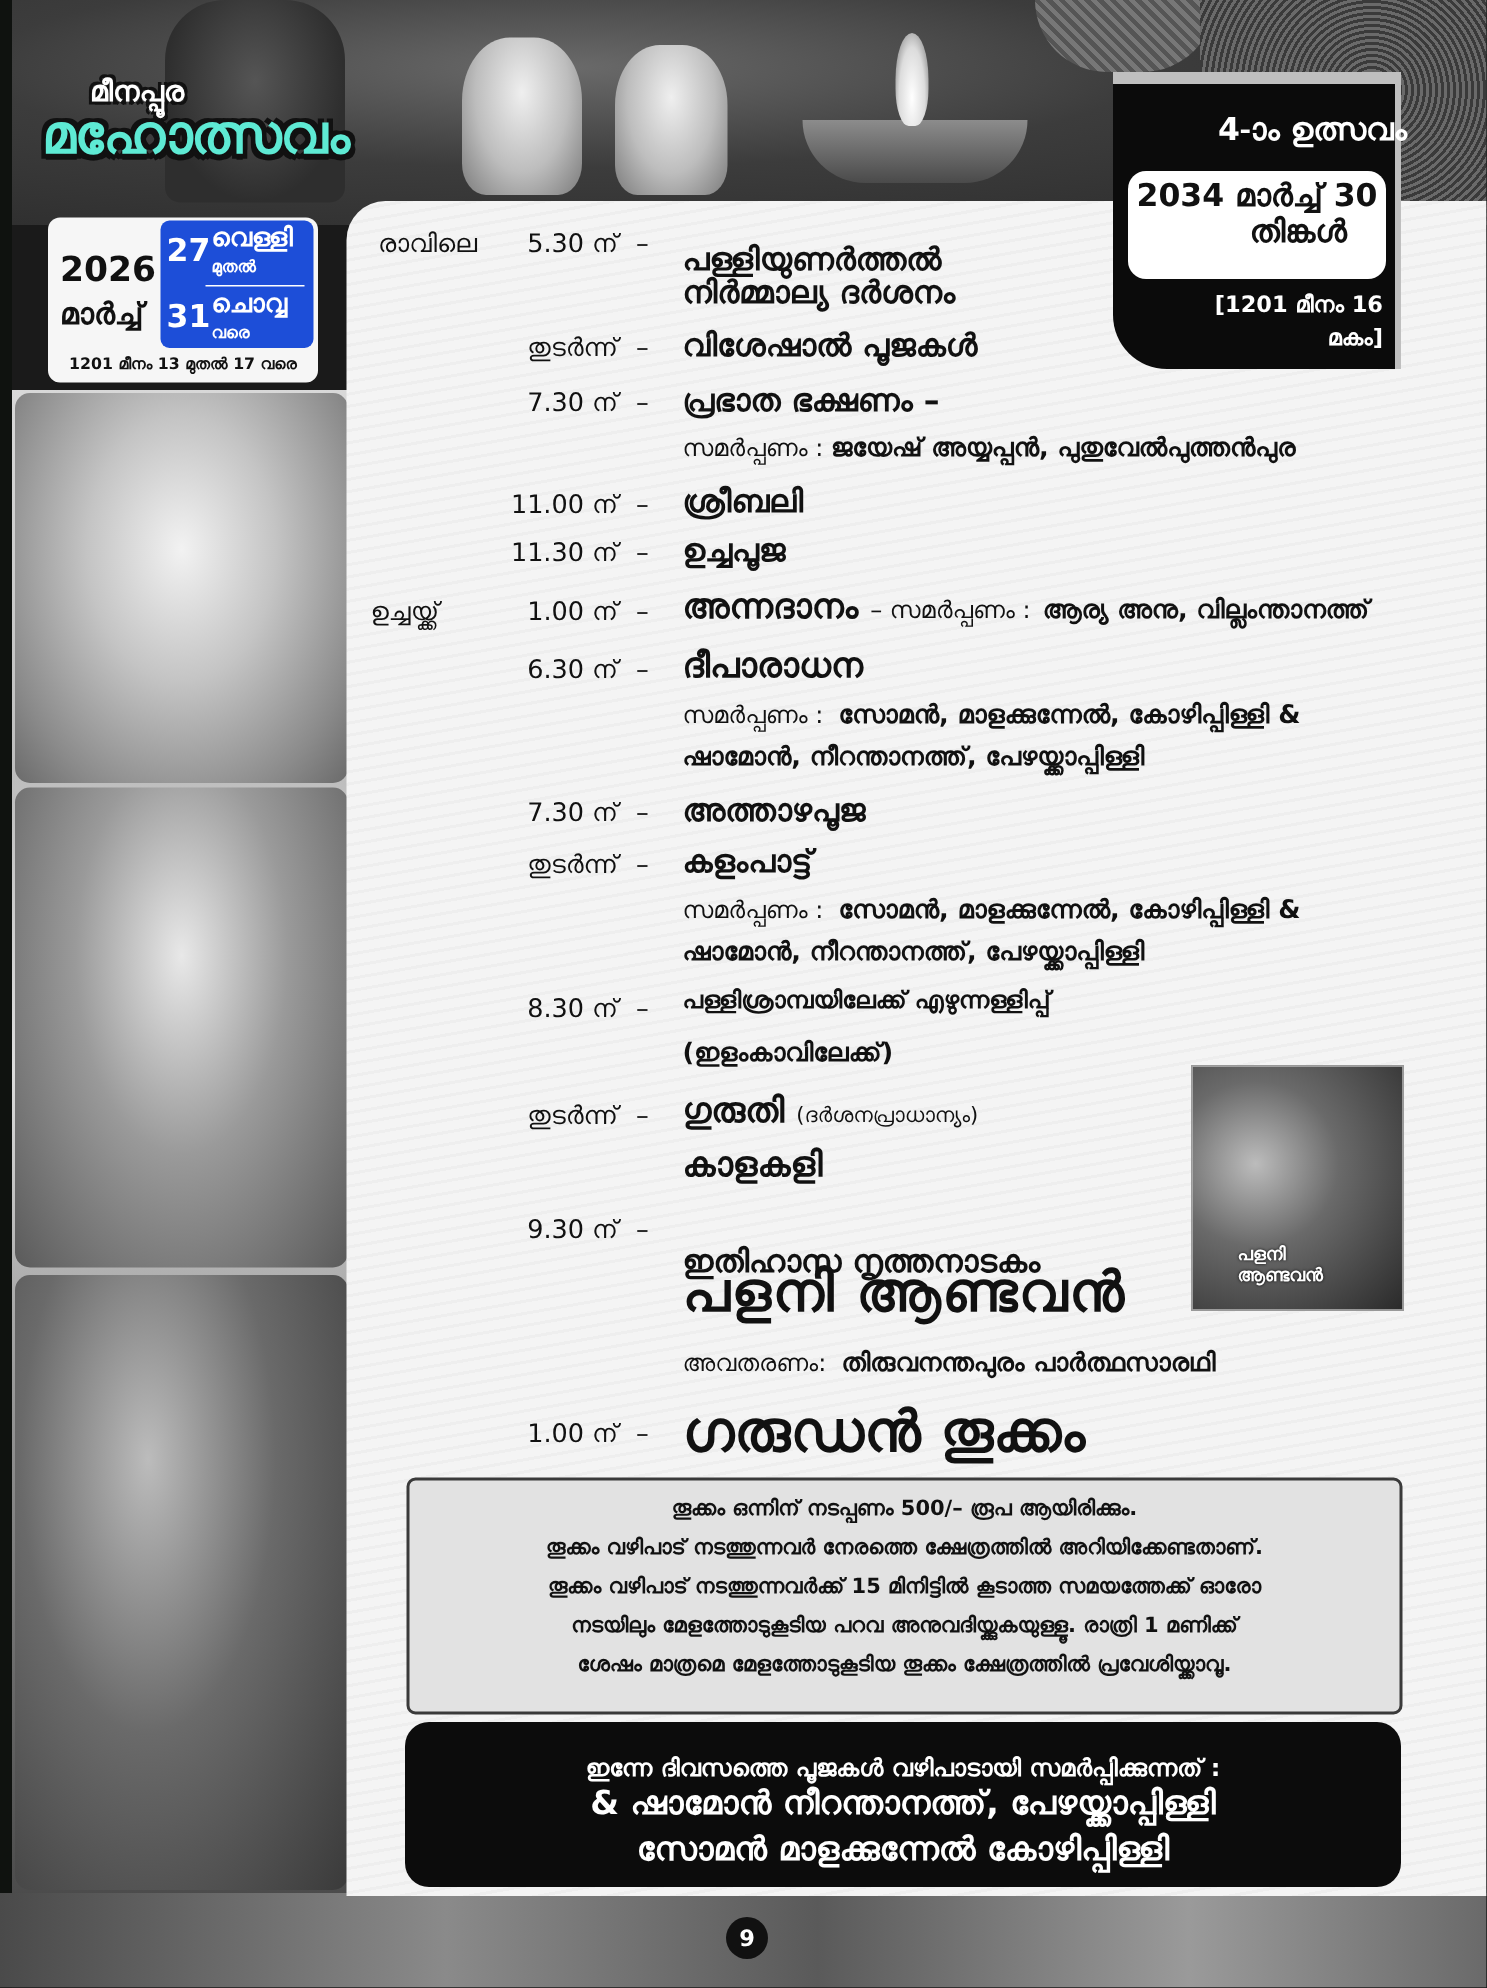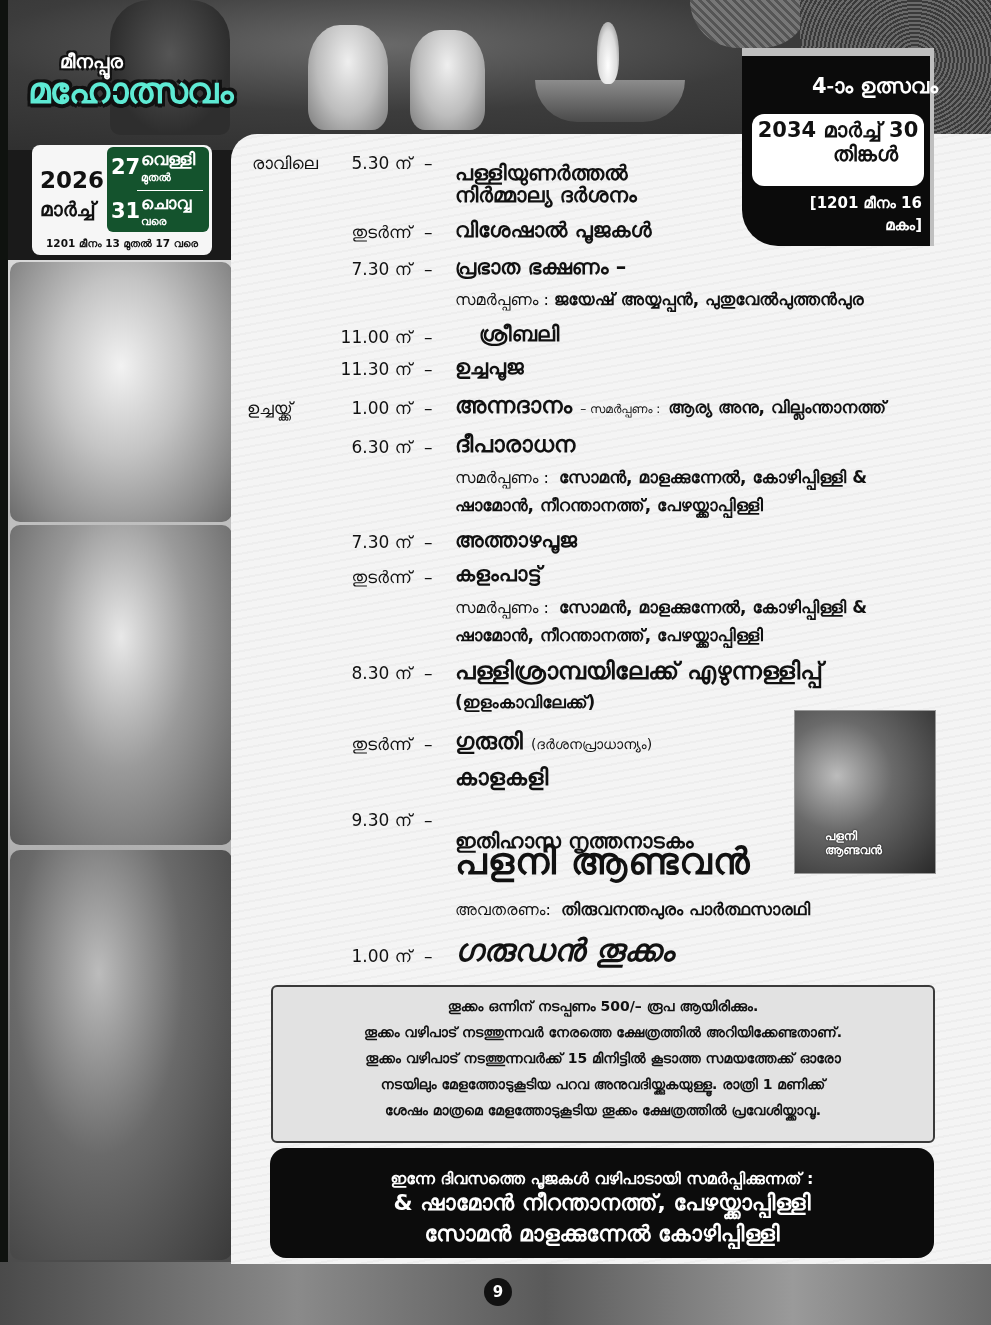--- a/index.html
+++ b/index.html
@@ -79,21 +79,21 @@
 
   
   .date-card {
     position:absolute; left:32px; top:145px; width:180px; height:110px;
     background:#f6f6f6; border-radius:8px;
   }
   .date-card .year { position:absolute; left:8px; top:22px; font-size:23px; font-weight:bold; }
   .date-card .month { position:absolute; left:8px; top:52px; font-size:20px; font-weight:bold; }
   .date-card .range {
     position:absolute; left:75px; top:2px; width:102px; height:85px;
-    background:#14532d; border-radius:6px; color:#fff;
+    background:#1d4ed8; border-radius:6px; color:#fff;
   }
   .range .row { position:absolute; left:4px; height:40px; width:96px; }
   .range .row .d { position:absolute; left:0; top:6px; font-size:21px; font-weight:bold; }
   .range .row .day { position:absolute; left:30px; top:0; font-size:17px; font-weight:bold; }
   .range .row .sub { position:absolute; left:30px; top:22px; font-size:11px; font-weight:bold; }
   .range .sep { position:absolute; left:30px; top:43px; width:66px; height:1px; background:#fff; }
   .date-card .note { position:absolute; left:0; top:92px; width:180px; text-align:center; font-size:10.5px; font-weight:bold; }
 
   
   .banner {
@@ -111,25 +111,25 @@
   .banner .date-box .l2 { display:block; font-size:21px; font-weight:bold; text-align:right; padding-right:26px; }
   .banner .malayalam-date { position:absolute; right:12px; top:136px; width:150px; color:#fff; font-size:15px; font-weight:bold; text-align:right; line-height:22px; }
 
   
   .sched { position:absolute; left:0; top:0; }
   .period { position:absolute; font-size:17px; left:252px; }
   .time { position:absolute; font-size:17px; text-align:right; width:180px; left:232px; }
   .dash { position:absolute; left:424px; font-size:17px; }
   .event { position:absolute; left:455px; font-size:21px; font-weight:bold; white-space:nowrap; }
   .event.xl { font-size:37px; letter-spacing:1px; }
-  .event.lg { font-size:31px;font-style:italic; }
+  .event.lg { font-size:38px; }
   .sub-line { position:absolute; left:455px; font-size:16px; white-space:nowrap; }
   .sub-line b { font-weight:bold; font-size:17px; }
   .inline-note { font-size:14px; font-weight:normal; }
-  .inline-mid { font-size:12px; font-weight:normal; }
+  .inline-mid { font-size:16px; font-weight:normal; }
 
   
   .poster {
     position:absolute; left:794px; top:710px; width:140px; height:162px;
     background:radial-gradient(ellipse at 30% 40%,#bcbcbc 0%,#6a6a6a 40%,#2a2a2a 100%);
     border:1px solid #999;
   }
   .poster .ptitle {
     position:absolute; left:30px; top:118px; font-size:12px; font-weight:bold; color:#fff; line-height:14px;
     text-shadow:0 0 2px #000;
@@ -227,21 +227,21 @@
   <div>
     <span class="time" style="top:259px;">7.30 ന്</span>
     <span class="dash" style="top:259px;">–</span>
     <span class="event" style="top:255px;">പ്രഭാത ഭക്ഷണം –</span>
     <span class="sub-line" style="top:289px;"><span>സമർപ്പണം :</span> <b>ജയേഷ് അയ്യപ്പൻ, പുതുവേൽപുത്തൻപുര</b></span>
   </div>
 
   <div>
     <span class="time" style="top:327px;">11.00 ന്</span>
     <span class="dash" style="top:327px;">–</span>
-    <span class="event" style="top:322px;margin-left:24px;">ശ്രീബലി</span>
+    <span class="event" style="top:322px;">ശ്രീബലി</span>
   </div>
 
   <div>
     <span class="time" style="top:359px;">11.30 ന്</span>
     <span class="dash" style="top:359px;">–</span>
     <span class="event" style="top:355px;">ഉച്ചപൂജ</span>
   </div>
 
   <div>
     <span class="period" style="top:398px;left:247px;">ഉച്ചയ്ക്ക്</span>
@@ -268,21 +268,21 @@
     <span class="time" style="top:567px;">തുടർന്ന്</span>
     <span class="dash" style="top:567px;">–</span>
     <span class="event" style="top:562px;">കളംപാട്ട്</span>
     <span class="sub-line" style="top:597px;"><span>സമർപ്പണം :</span>&nbsp; <b>സോമൻ, മാളക്കുന്നേൽ, കോഴിപ്പിള്ളി &amp;</b></span>
     <span class="sub-line" style="top:625px;"><b>ഷാമോൻ, നീറന്താനത്ത്, പേഴയ്ക്കാപ്പിള്ളി</b></span>
   </div>
 
   <div>
     <span class="time" style="top:663px;">8.30 ന്</span>
     <span class="dash" style="top:663px;">–</span>
-    <span class="event" style="top:657px;font-size:24px;">പള്ളിശ്രാമ്പയിലേക്ക് എഴുന്നള്ളിപ്പ്</span>
+    <span class="event" style="top:657px;font-size:16px;">പള്ളിശ്രാമ്പയിലേക്ക് എഴുന്നള്ളിപ്പ്</span>
     <span class="event" style="top:692px;font-size:17px;">(ഇളംകാവിലേക്ക്)</span>
   </div>
 
   <div>
     <span class="time" style="top:734px;">തുടർന്ന്</span>
     <span class="dash" style="top:734px;">–</span>
     <span class="event" style="top:728px;font-size:23px;"><span>ഗുരുതി</span> <span class="inline-note">(ദർശനപ്രാധാന്യം)</span></span>
     <span class="event" style="top:764px;font-size:23px;">കാളകളി</span>
   </div>
 

